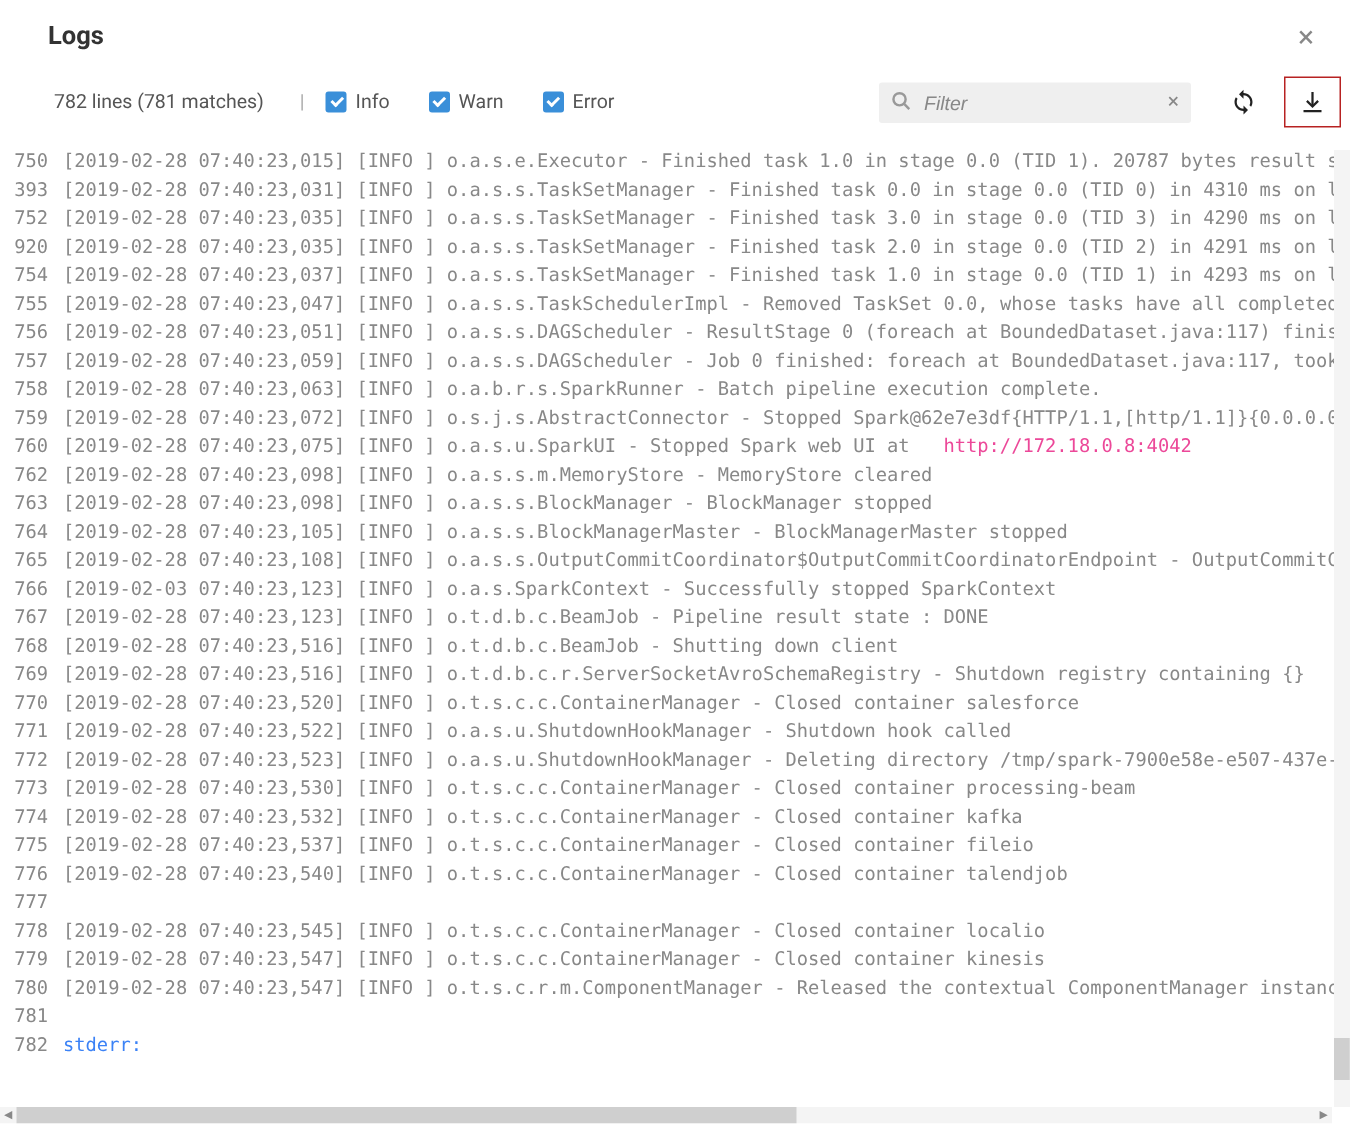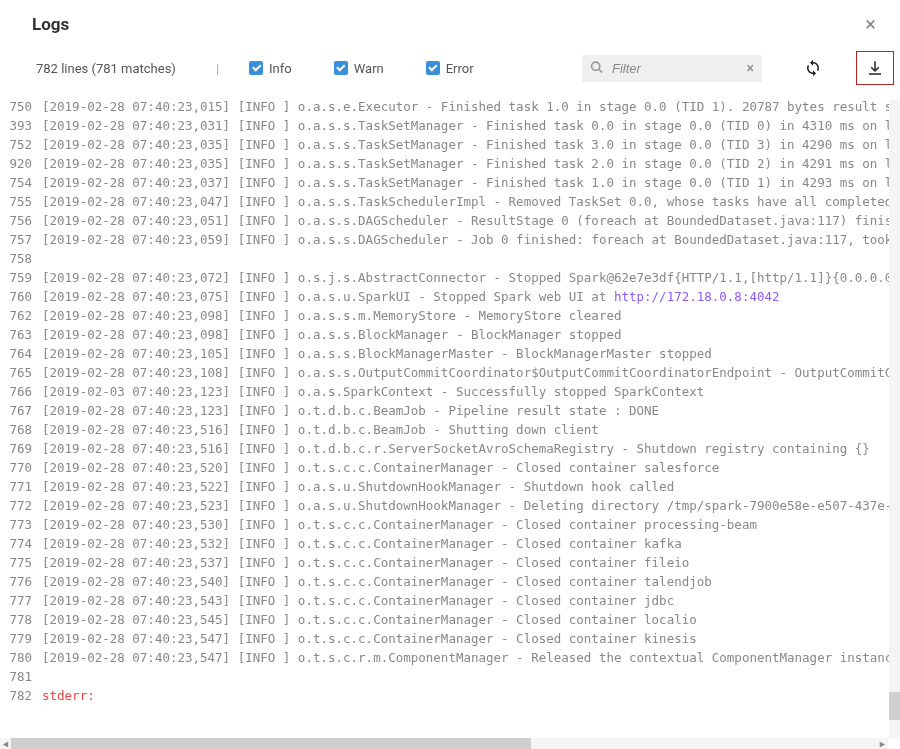--- a/index.html
+++ b/index.html
@@ -27,21 +27,21 @@
       font-size: 20px;
       color: #888;
       cursor: pointer;
       padding: 0 6px;
       line-height: 1;
     }
     .toolbar {
       display: flex;
       align-items: center;
       padding: 6px 0 12px 36px;
-      gap: 24px;
+      gap: 8px;
     }
     .lines-count {
       color: #555;
       font-size: 13px;
       margin-right: 10px;
     }
     .divider {
       color: #aaa;
       font-size: 13px;
       margin: 0 6px;
@@ -68,21 +68,21 @@
       content: "";
       width: 3px;
       height: 6px;
       border: solid #fff;
       border-width: 0 2px 2px 0;
       transform: rotate(45deg) translate(-0.5px,-1px);
     }
     .spacer { flex: 1; }
     .search-wrap {
       position: relative;
-      width: 180px;
+      width: 208px;
       margin-right: 8px;
     }
     .search-input {
       width: 100%;
       padding: 6px 28px 6px 30px;
       border: none;
       background: #efefef;
       border-radius: 2px;
       font-size: 13px;
       color: #333;
@@ -138,25 +138,26 @@
       padding-right: 8px;
       flex-shrink: 0;
       user-select: none;
     }
     .log-text {
       color: #888;
       padding-left: 2px;
       white-space: pre;
     }
     .log-link {
-      color: #8b5cf6;
+      color: #ec4899;
       text-decoration: none;
+      margin-left: 15px;
     }
     .stderr-line .log-text {
-      color: #ef4444;
+      color: #3b82f6;
     }
     .hscroll {
       position: absolute;
       bottom: 0;
       left: 0;
       right: 12px;
       height: 11px;
       background: #f4f4f4;
       display: flex;
       align-items: center;
@@ -280,20 +281,21 @@
     <div class="log-line">
       <span class="lineno">756</span>
       <span class="log-text">[2019-02-28 07:40:23,051] [INFO ] o.a.s.s.DAGScheduler - ResultStage 0 (foreach at BoundedDataset.java:117) finished in</span>
     </div>
     <div class="log-line">
       <span class="lineno">757</span>
       <span class="log-text">[2019-02-28 07:40:23,059] [INFO ] o.a.s.s.DAGScheduler - Job 0 finished: foreach at BoundedDataset.java:117, took 4.599</span>
     </div>
     <div class="log-line">
       <span class="lineno">758</span>
+      <span class="log-text">[2019-02-28 07:40:23,063] [INFO ] o.a.b.r.s.SparkRunner - Batch pipeline execution complete.</span>
     </div>
     <div class="log-line">
       <span class="lineno">759</span>
       <span class="log-text">[2019-02-28 07:40:23,072] [INFO ] o.s.j.s.AbstractConnector - Stopped Spark@62e7e3df{HTTP/1.1,[http/1.1]}{0.0.0.0:4042}</span>
     </div>
     <div class="log-line">
       <span class="lineno">760</span>
       <span class="log-text">[2019-02-28 07:40:23,075] [INFO ] o.a.s.u.SparkUI - Stopped Spark web UI at <a class="log-link">http://172.18.0.8:4042</a></span>
     </div>
     <div class="log-line">
@@ -351,21 +353,20 @@
     <div class="log-line">
       <span class="lineno">775</span>
       <span class="log-text">[2019-02-28 07:40:23,537] [INFO ] o.t.s.c.c.ContainerManager - Closed container fileio</span>
     </div>
     <div class="log-line">
       <span class="lineno">776</span>
       <span class="log-text">[2019-02-28 07:40:23,540] [INFO ] o.t.s.c.c.ContainerManager - Closed container talendjob</span>
     </div>
     <div class="log-line">
       <span class="lineno">777</span>
-      <span class="log-text">[2019-02-28 07:40:23,543] [INFO ] o.t.s.c.c.ContainerManager - Closed container jdbc</span>
     </div>
     <div class="log-line">
       <span class="lineno">778</span>
       <span class="log-text">[2019-02-28 07:40:23,545] [INFO ] o.t.s.c.c.ContainerManager - Closed container localio</span>
     </div>
     <div class="log-line">
       <span class="lineno">779</span>
       <span class="log-text">[2019-02-28 07:40:23,547] [INFO ] o.t.s.c.c.ContainerManager - Closed container kinesis</span>
     </div>
     <div class="log-line">

